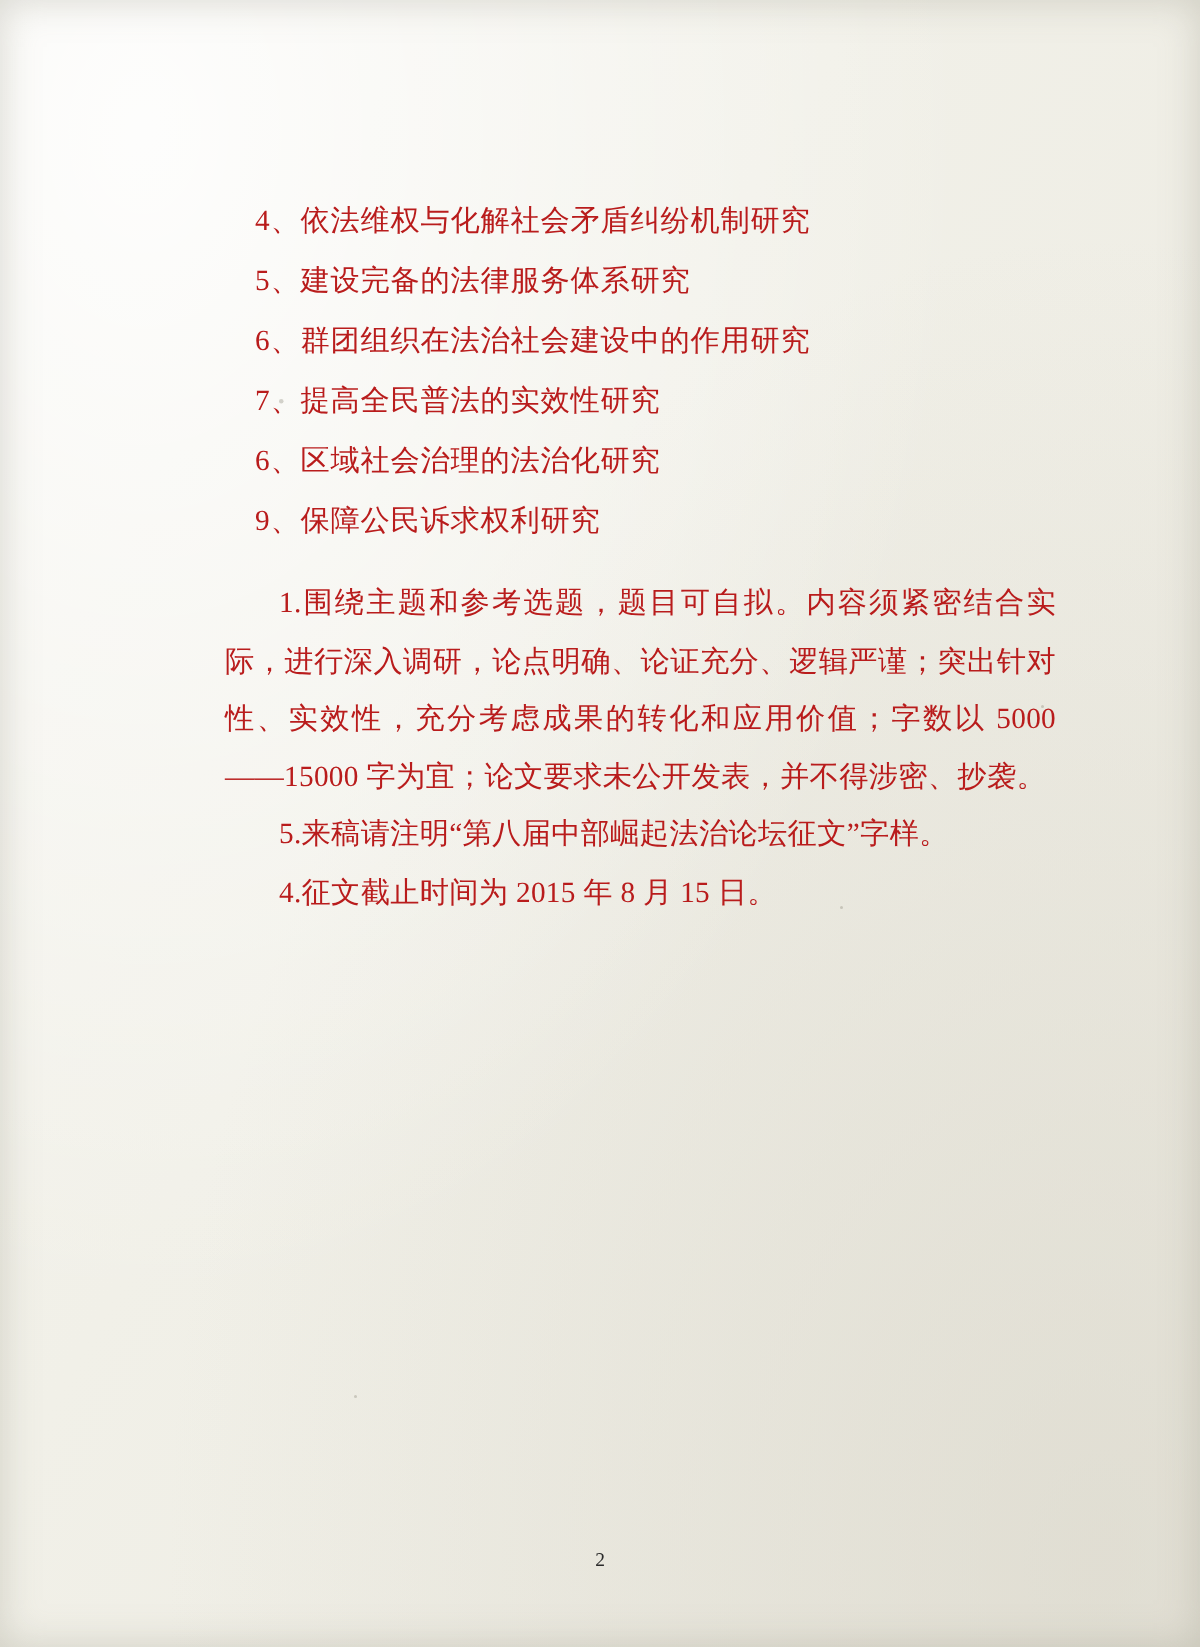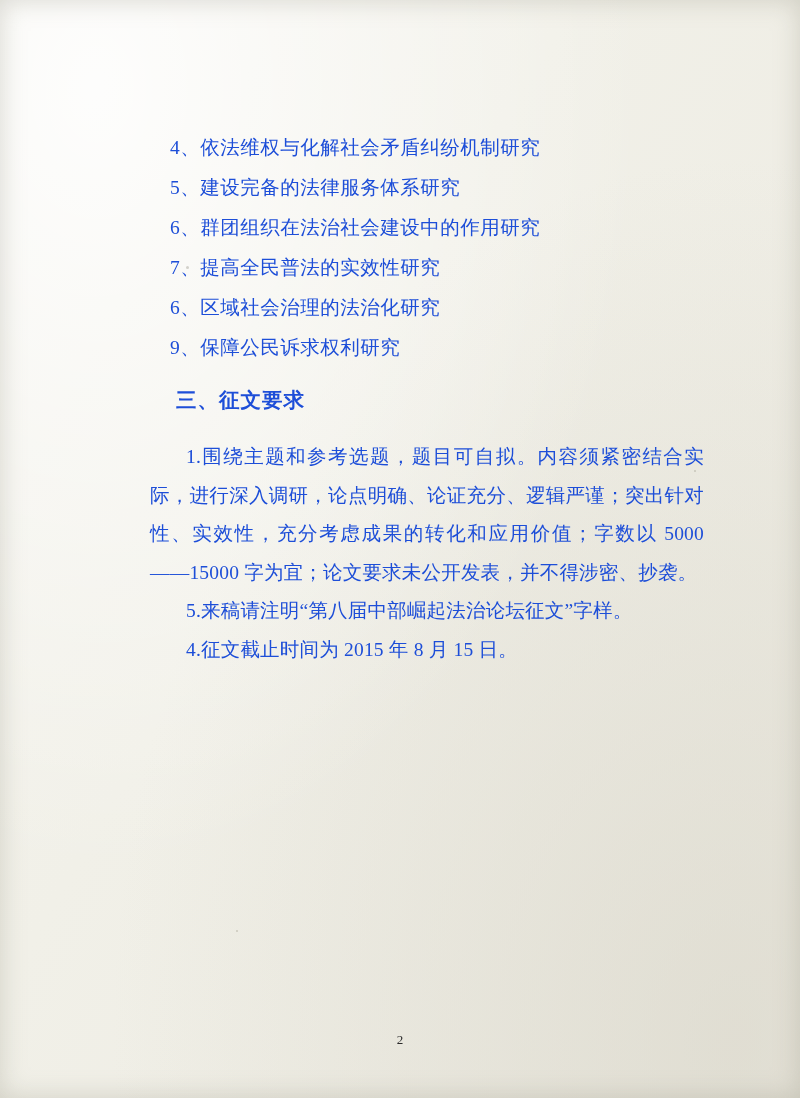--- a/index.html
+++ b/index.html
@@ -36,21 +36,21 @@
     pointer-events: none;
   }
   #content {
     position: absolute;
     left: 0;
     top: 0;
     width: 800px;
     height: 1098px;
     padding: 128px 96px 0 150px;
     box-sizing: border-box;
-    color: #1d4ed8;
+    color: #b91c1c;
   }
   .numbered-list {
     margin: 0;
     padding: 0;
     list-style: none;
   }
   .numbered-list li {
     font-size: 19.5px;
     line-height: 40px;
     letter-spacing: 0.5px;
@@ -109,21 +109,20 @@
 
     <ol class="numbered-list">
       <li>4、依法维权与化解社会矛盾纠纷机制研究</li>
       <li>5、建设完备的法律服务体系研究</li>
       <li>6、群团组织在法治社会建设中的作用研究</li>
       <li>7、提高全民普法的实效性研究</li>
       <li>6、区域社会治理的法治化研究</li>
       <li>9、保障公民诉求权利研究</li>
     </ol>
 
-    <div class="section-heading">三、征文要求</div>
 
     <p class="body-para first">1.围绕主题和参考选题，题目可自拟。内容须紧密结合实际，进行深入调研，论点明确、论证充分、逻辑严谨；突出针对性、实效性，充分考虑成果的转化和应用价值；字数以 5000——15000 字为宜；论文要求未公开发表，并不得涉密、抄袭。</p>
     <p class="body-para">5.来稿请注明“第八届中部崛起法治论坛征文”字样。</p>
     <p class="body-para">4.征文截止时间为 2015 年 8 月 15 日。</p>
   </div>
 
   <div class="page-number">2</div>
 
   <div id="edge-shadow"></div>
 </div>

